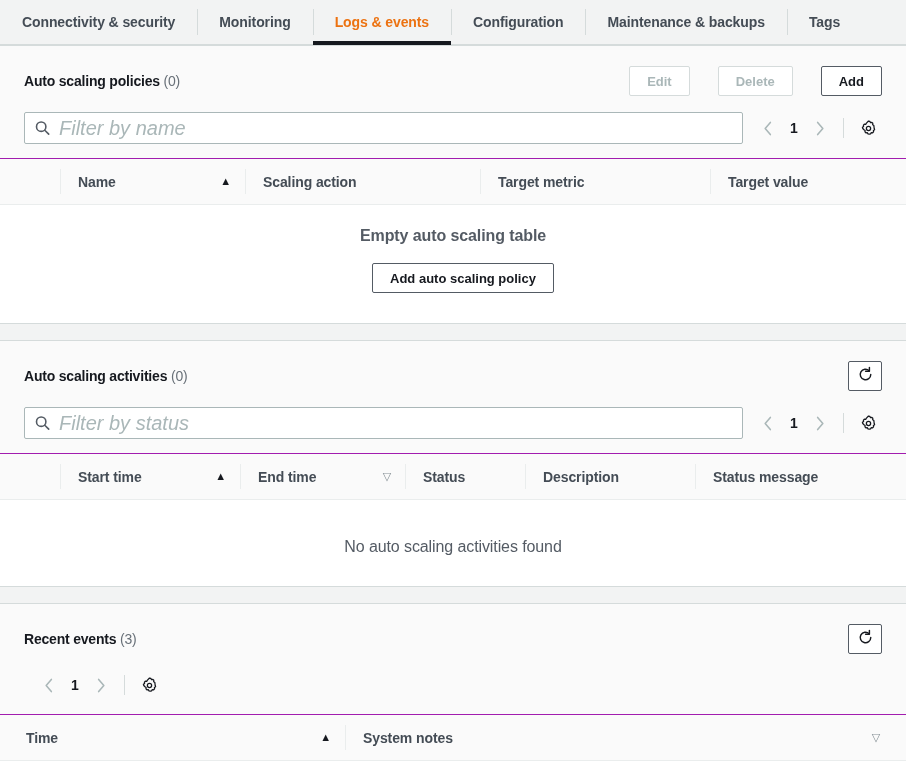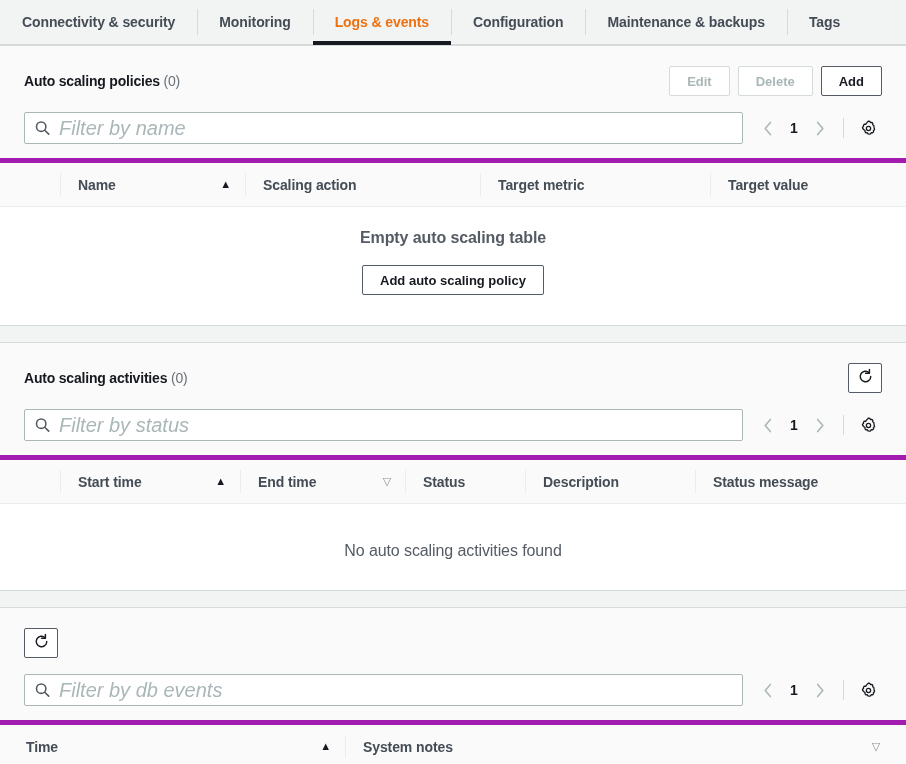--- a/index.html
+++ b/index.html
@@ -99,20 +99,21 @@
     font-family: inherit;
     background: #ffffff;
     border: 1px solid #545b64;
     border-radius: 2px;
     color: #16191f;
     cursor: pointer;
     white-space: nowrap;
     display: inline-flex;
     align-items: center;
     justify-content: center;
+    margin-left: 20px;
   }
   .btn.disabled {
     border-color: #d5dbdb;
     color: #aab7b8;
     cursor: default;
   }
   .btn-icon {
     width: 34px;
     height: 30px;
     padding: 0;
@@ -207,21 +208,21 @@
   }
 
   
   table.grid {
     width: 100%;
     border-collapse: collapse;
     table-layout: fixed;
   }
   table.grid thead tr {
     background: #fafafa;
-    border-top: 5px solid #a21caf;
+    border-top: 1px solid #a21caf;
     border-bottom: 1px solid #eaeded;
   }
   table.grid th {
     position: relative;
     text-align: left;
     font-size: 14px;
     font-weight: bold;
     color: #444c55;
     padding: 13px 8px 13px 0;
     height: 46px;
@@ -502,40 +503,35 @@
     <div class="empty-text plain">No auto scaling activities found</div>
   </div>
 </div>
 
 <div class="panel-gap"></div>
 
 <div class="panel">
   <div class="panel-head">
 
     <div class="panel-title-row">
+      <div class="panel-title">
+        <span>Recent events</span>
+        <span class="count">(3)</span>
+      </div>
       <button class="btn-icon">
         <span>
           <svg width="17" height="17" viewBox="0 0 20 20" fill="none">
             <path d="M16.2 10a6.2 6.2 0 1 1-1.9-4.5" stroke="#16191f" stroke-width="1.7" stroke-linecap="round"></path>
             <polyline points="14.6,1.6 14.6,6.1 10.1,6.1" stroke="#16191f" stroke-width="1.7" stroke-linecap="round" stroke-linejoin="round"></polyline>
           </svg>
         </span>
       </button>
     </div>
 
     <div class="filter-row">
-      <div class="search-box">
-        <span class="s-icon">
-          <svg width="15" height="15" viewBox="0 0 16 16" fill="none">
-            <circle cx="6.6" cy="6.6" r="5" stroke="#545b64" stroke-width="1.7"></circle>
-            <line x1="10.4" y1="10.4" x2="14.6" y2="14.6" stroke="#545b64" stroke-width="1.7" stroke-linecap="round"></line>
-          </svg>
-        </span>
-        <input type="text" placeholder="Filter by db events" style="">
-      </div>
       <div class="pager">
         <span class="pg-btn">
           <svg width="10" height="15" viewBox="0 0 10 16" fill="none">
             <polyline points="7.5,1.5 2,8 7.5,14.5" stroke="#aab7b8" stroke-width="1.7" stroke-linecap="round" stroke-linejoin="round"></polyline>
           </svg>
         </span>
         <span class="pg-num">1</span>
         <span class="pg-btn">
           <svg width="10" height="15" viewBox="0 0 10 16" fill="none">
             <polyline points="2.5,1.5 8,8 2.5,14.5" stroke="#aab7b8" stroke-width="1.7" stroke-linecap="round" stroke-linejoin="round"></polyline>

